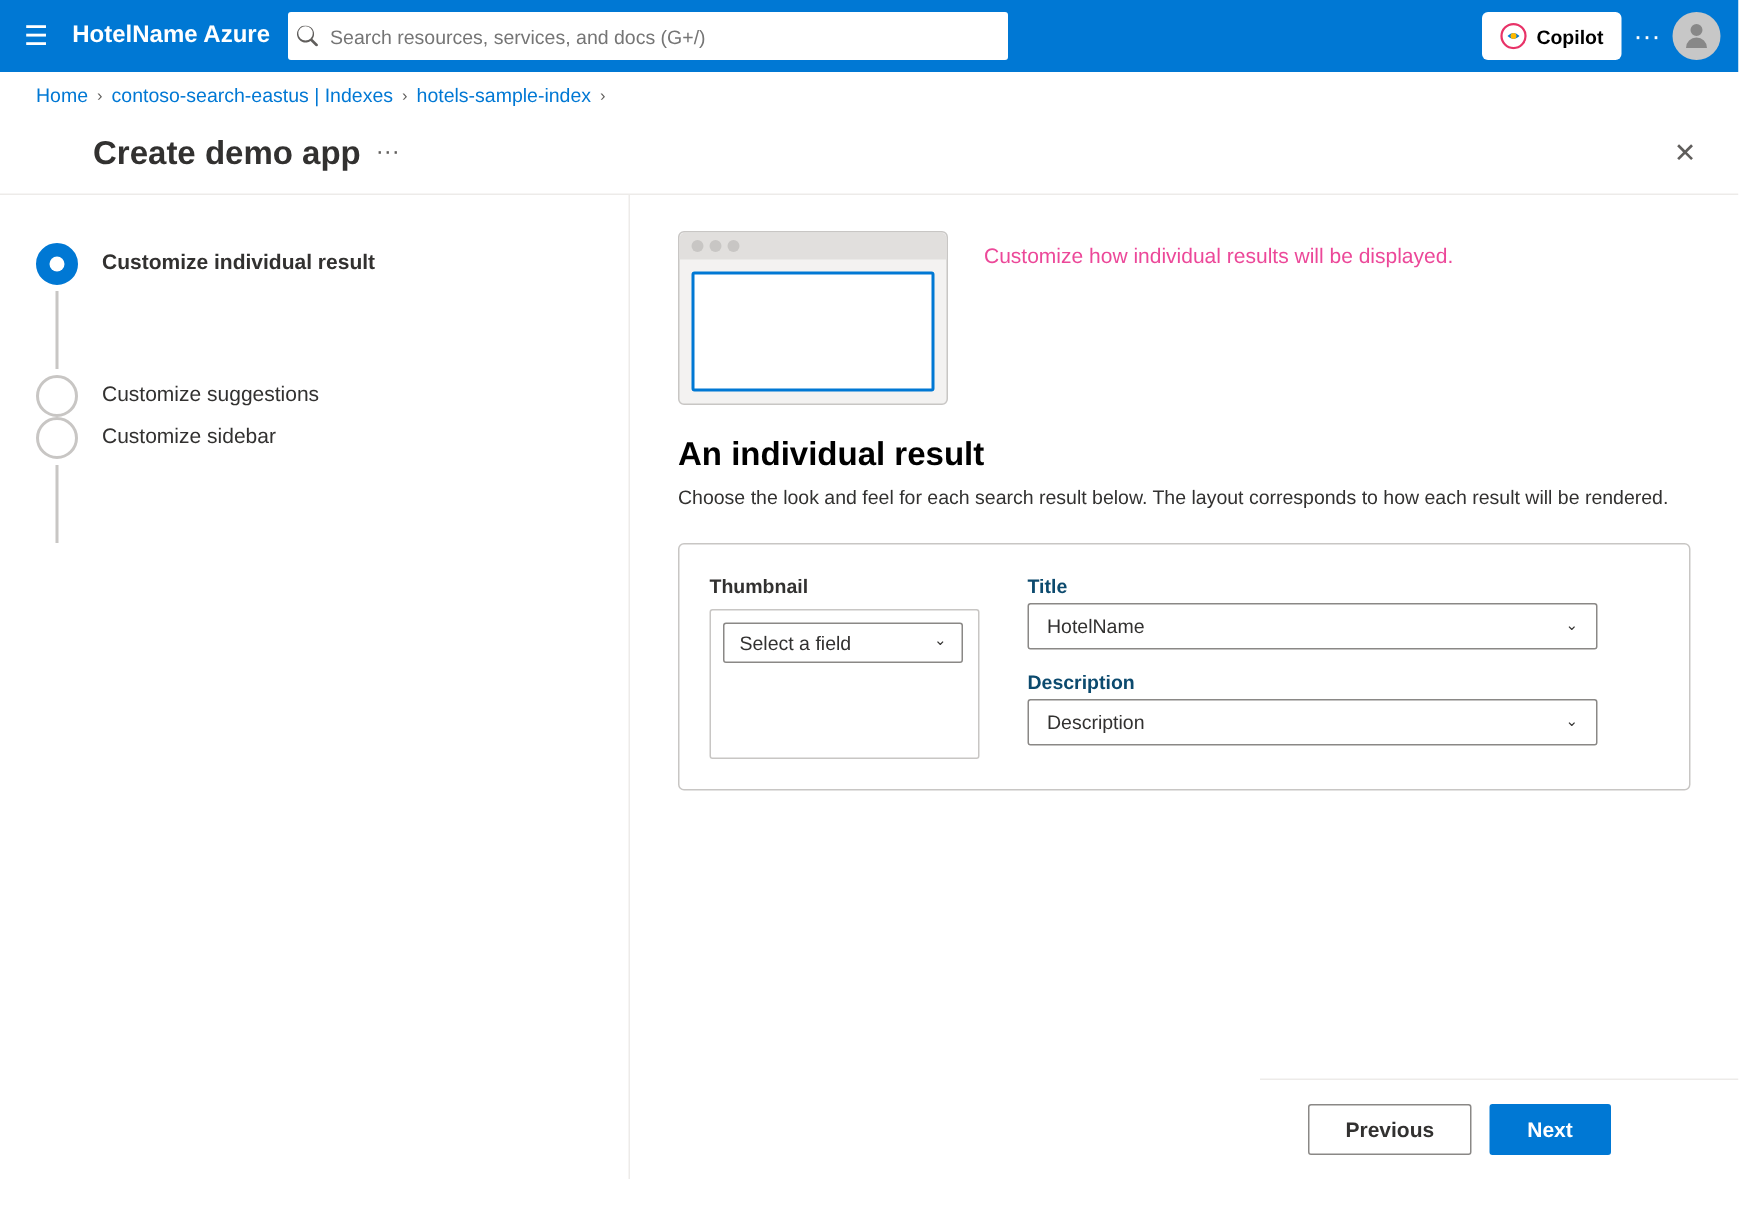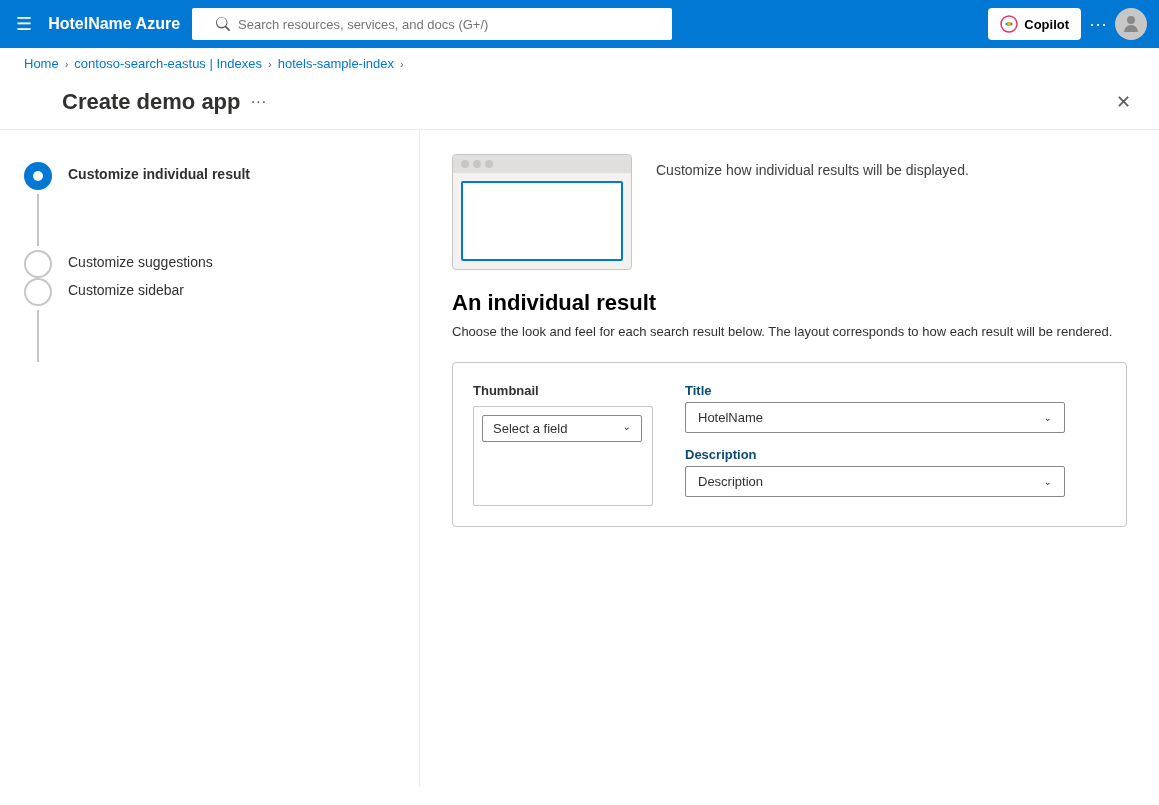--- a/index.html
+++ b/index.html
@@ -28,21 +28,21 @@
     }
     .topnav-search {
       flex: 1;
       max-width: 480px;
       height: 32px;
       border-radius: 2px;
       border: none;
       background: #fff;
       display: flex;
       align-items: center;
-      padding: 0 24px;
+      padding: 0 6px;
       gap: 8px;
       color: #605e5c;
     }
     .topnav-search input {
       border: none;
       outline: none;
       flex: 1;
       font-size: 13px;
       color: #605e5c;
       background: transparent;
@@ -233,21 +233,21 @@
       padding: 8px;
     }
     .browser-result-box {
       border: 2px solid #0078d4;
       background: #fff;
       height: 80px;
       border-radius: 2px;
     }
     .preview-desc {
       font-size: 14px;
-      color: #404040;
+      color: #ec4899;
       padding-top: 8px;
       max-width: 380px;
     }
 
     
     .section-title {
       font-size: 22px;
       font-weight: 700;
       color: #000000;
       margin-bottom: 6px;
@@ -501,14 +501,18 @@
             <div class="field-dropdown">
               <span>Description</span>
               <span class="chevron">⌄</span>
             </div>
           </div>
         </div>
       </div>
 
     </div>
 
+    <div class="bottom-bar">
+      <button class="btn-secondary">Previous</button>
+      <button class="btn-primary">Next</button>
+    </div>
   </div>
 </div>
 
 </body></html>

